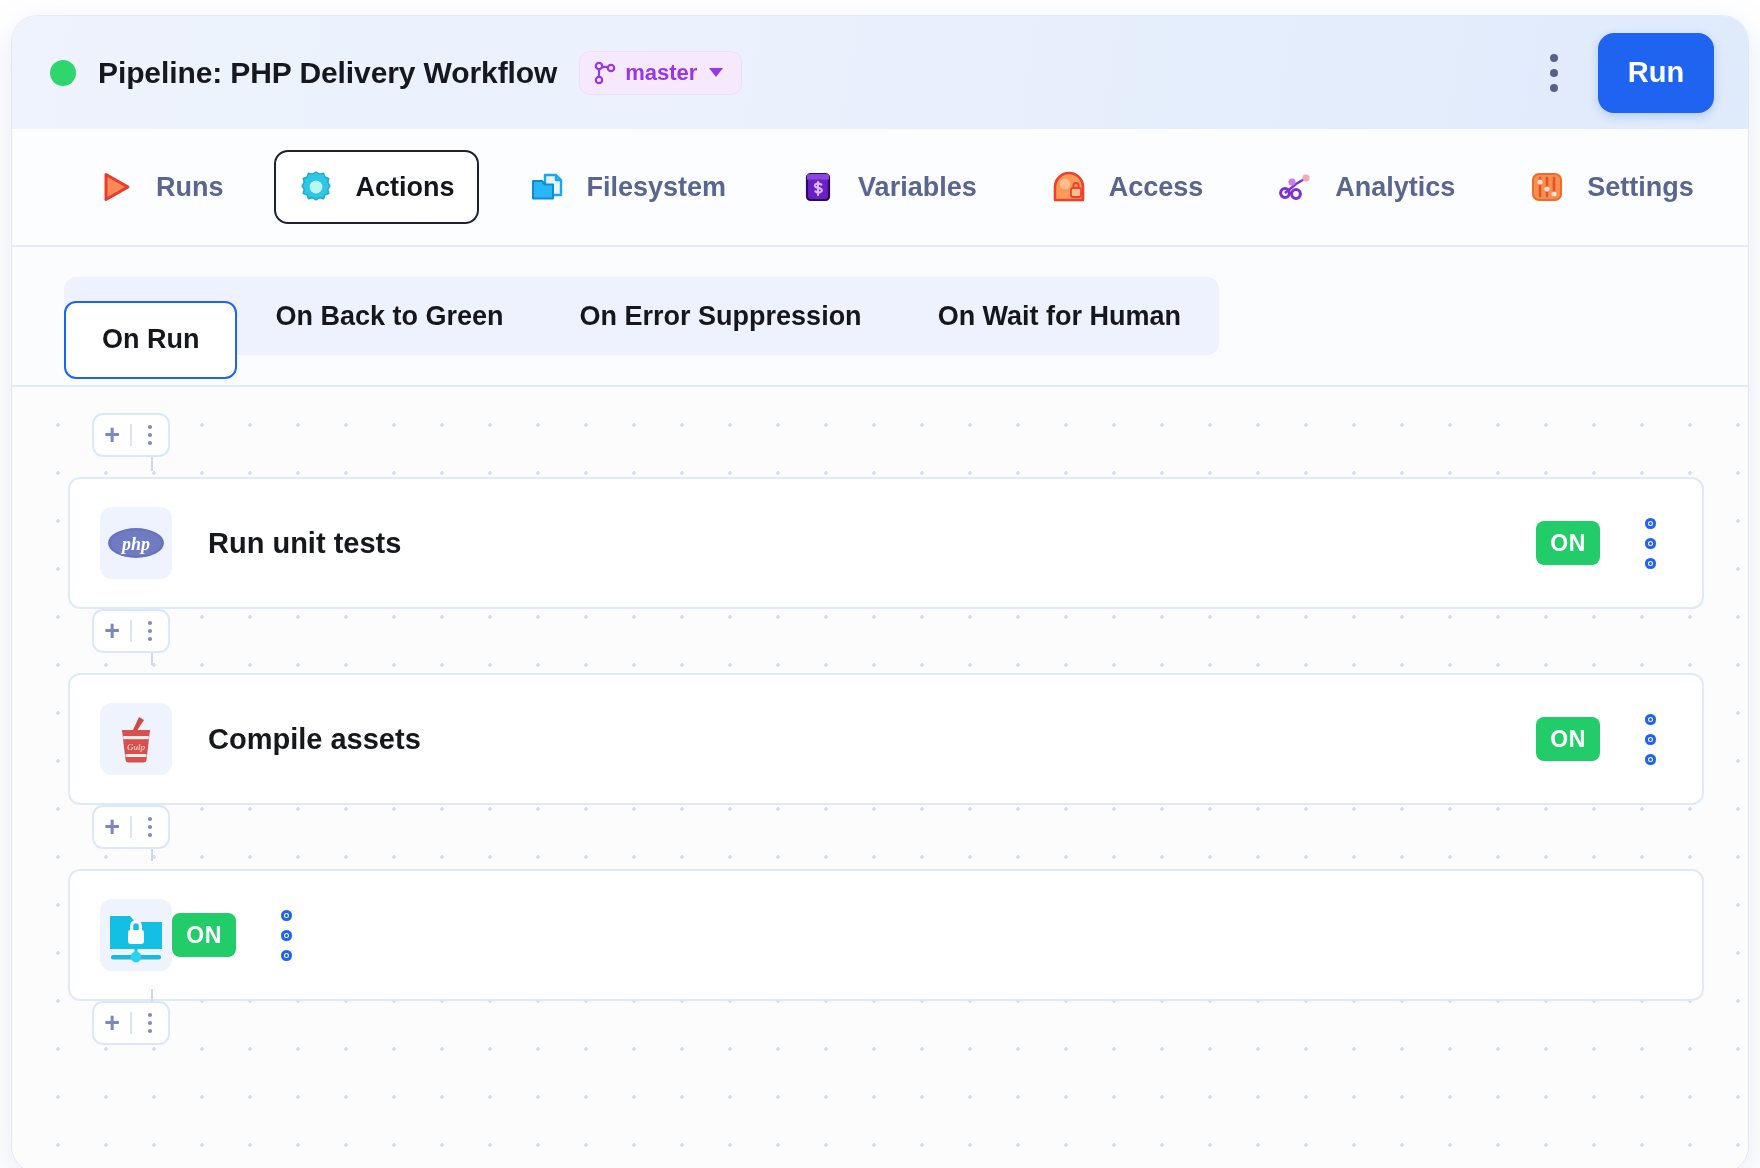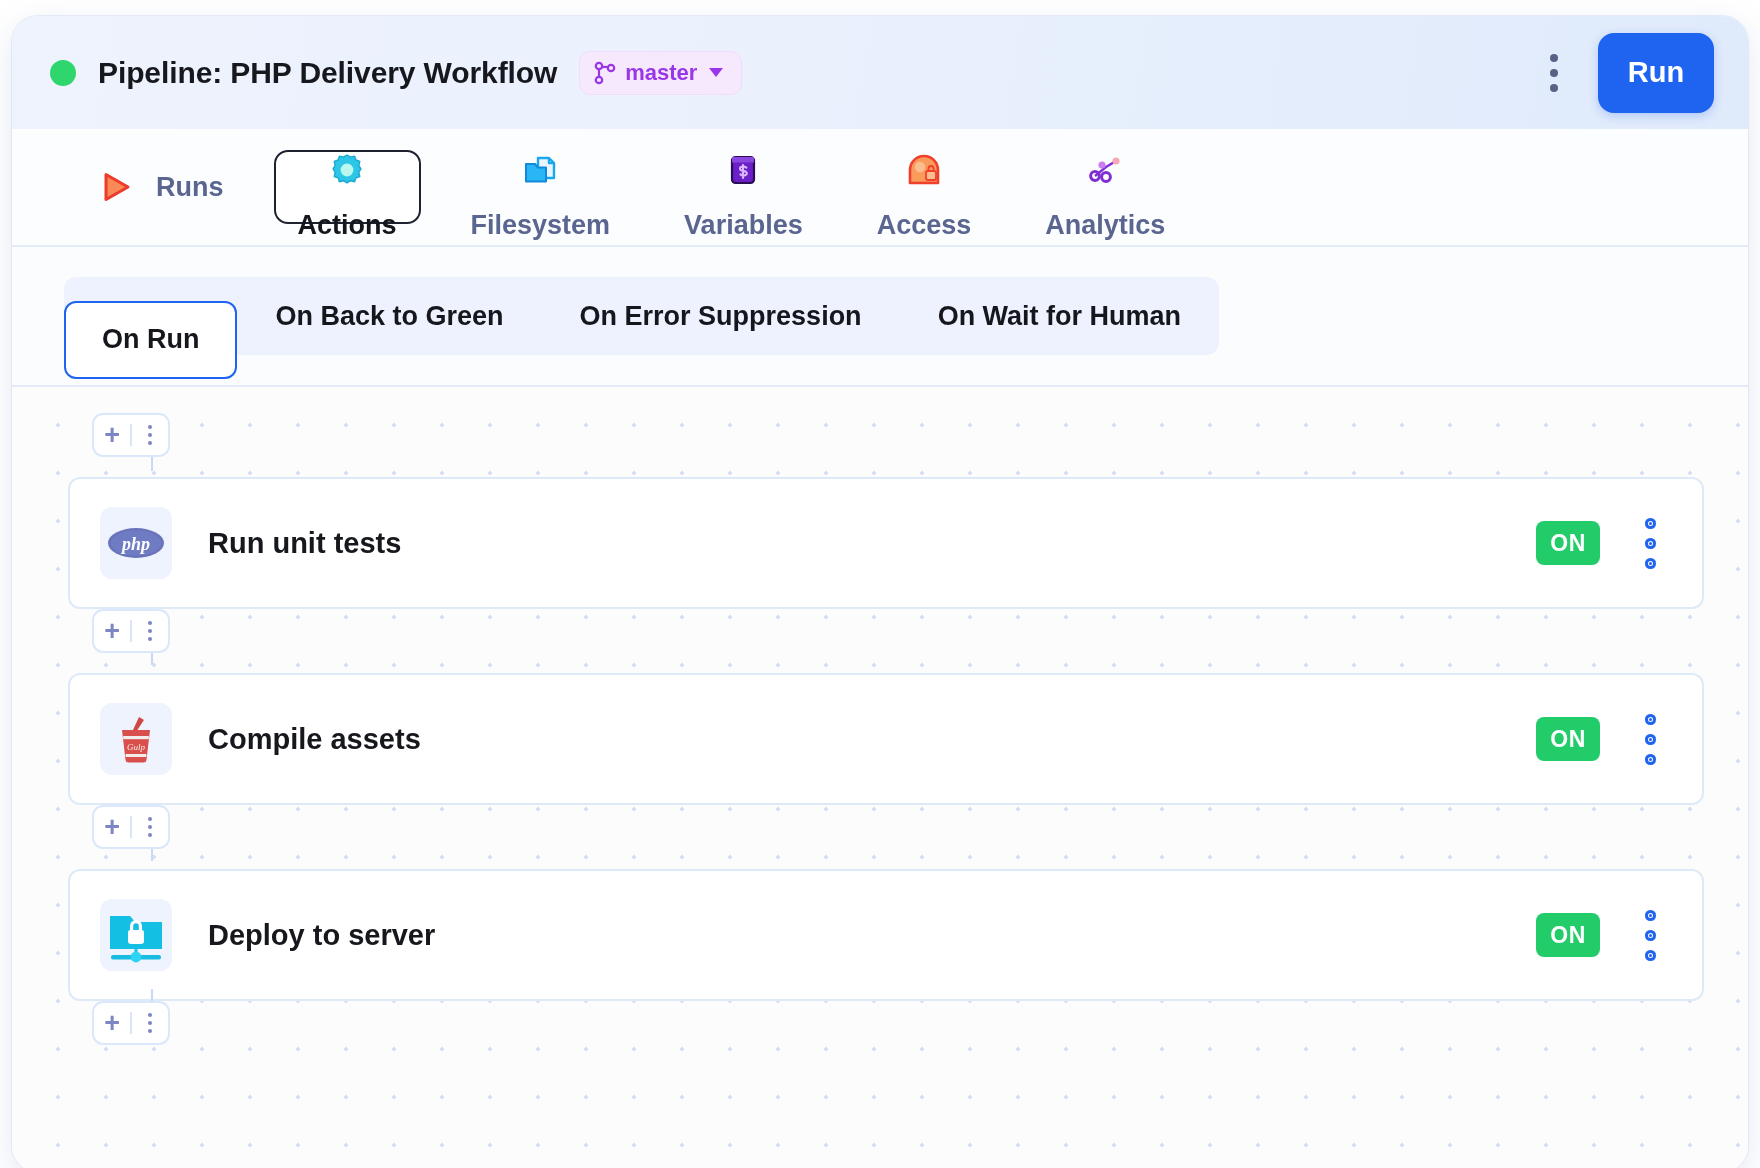--- a/index.html
+++ b/index.html
@@ -115,21 +115,21 @@
     display: flex;
     align-items: center;
     gap: 22px;
     height: 74px;
     padding: 0 22px;
     border-radius: 14px;
     border: 2px solid transparent;
     cursor: pointer;
     white-space: nowrap;
   }
-  .nav-item + .nav-item { margin-left: 26px; flex-direction: column; }
+  .nav-item + .nav-item { margin-left: 26px; }
   .nav-item .nav-label {
     font-size: 27px;
     font-weight: bold;
     color: #5a6590;
   }
   .nav-item.active {
     border-color: #1e2230;
     background: #ffffff;
   }
   .nav-item.active .nav-label { color: #14161c; }
@@ -375,20 +375,30 @@
       <svg class="nav-ico" viewBox="0 0 36 36">
         <path d="M8 24 L19 15 L29 9" fill="none" stroke="#7d2fd4" stroke-width="2.4"></path>
         <circle cx="8" cy="24" r="4.4" fill="none" stroke="#7d2fd4" stroke-width="3"></circle>
         <circle cx="19" cy="25" r="4.4" fill="none" stroke="#7d2fd4" stroke-width="3"></circle>
         <circle cx="15" cy="13" r="3.6" fill="#c87ef0"></circle>
         <circle cx="29" cy="9" r="3.6" fill="#f4a9b8"></circle>
       </svg>
       <span class="nav-label">Analytics</span>
     </div>
 
+    <div class="nav-item">
+      <svg class="nav-ico" viewBox="0 0 36 36">
+        <rect x="4" y="5" width="28" height="26" rx="6" fill="#f98e53" stroke="#ef6b2a" stroke-width="2"></rect>
+        <path d="M11 9 v18 M18 9 v18 M25 9 v18" stroke="#e25420" stroke-width="2.6" stroke-linecap="round"></path>
+        <circle cx="11" cy="13" r="2.6" fill="#ffe2cd"></circle>
+        <circle cx="18" cy="20" r="2.6" fill="#ffe2cd"></circle>
+        <circle cx="25" cy="25" r="2.6" fill="#ffe2cd"></circle>
+      </svg>
+      <span class="nav-label">Settings</span>
+    </div>
   </div>
 
   <div class="subtabs-wrap">
     <div class="subtabs">
       <div class="subtab active">On Run</div>
       <div class="subtab">On Back to Green</div>
       <div class="subtab">On Error Suppression</div>
       <div class="subtab">On Wait for Human</div>
     </div>
   </div>
@@ -476,21 +486,20 @@
           <svg width="60" height="58" viewBox="0 0 60 58">
             <path d="M4 10 h20 l5 6 h27 v27 h-52 Z" fill="#19b7dd"></path>
             <path d="M4 10 h20 l5 6 h27 v27 h-52 Z" fill="#0fc6e8" opacity=".55"></path>
             <rect x="22" y="24" width="16" height="14" rx="2.4" fill="#ffffff"></rect>
             <path d="M25.6 24 v-4 a4.4 4.4 0 0 1 8.8 0 v4" fill="none" stroke="#ffffff" stroke-width="3.2"></path>
             <path d="M30 43 v5" stroke="#14c3e6" stroke-width="3"></path>
             <rect x="5" y="49" width="50" height="4.4" rx="2" fill="#17bce0"></rect>
             <circle cx="30" cy="51" r="5.4" fill="#2cd3f2"></circle>
           </svg>
         </span>
-        <span class="act-title">Deploy to server</span>
         <span class="on-badge">ON</span>
         <span class="card-kebab">
             <i></i>
             <i></i>
             <i></i>
           </span>
       </div>
 
       <div class="connector-row bottom-only">
         <span class="vline"></span>

